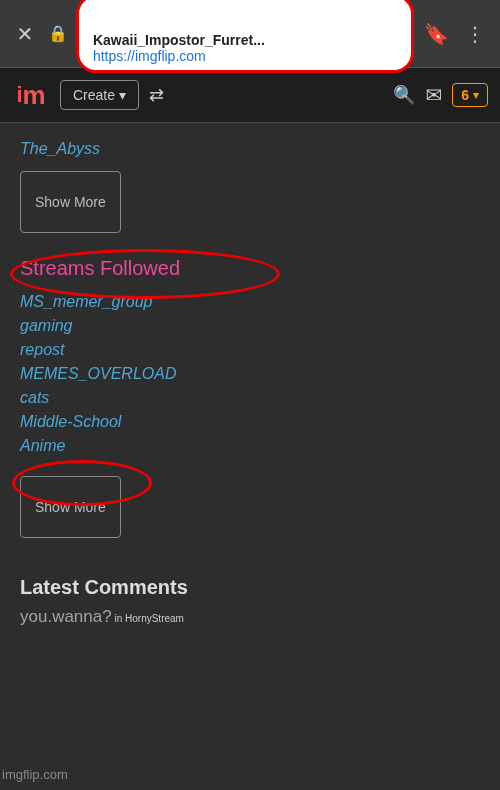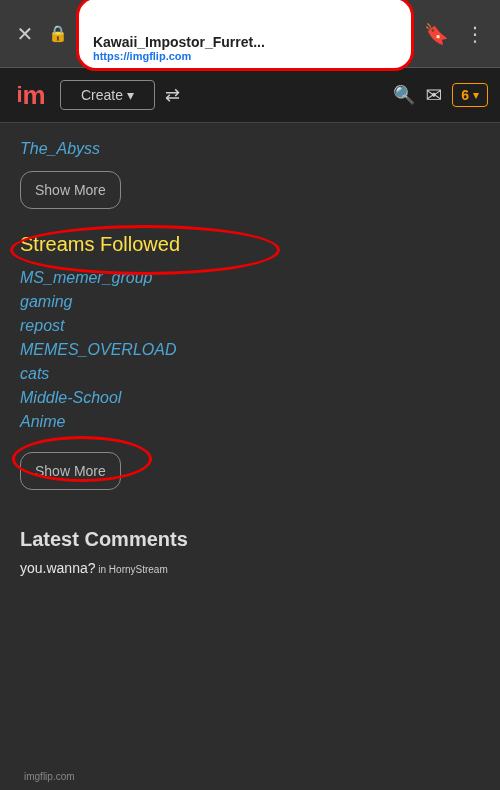--- a/index.html
+++ b/index.html
@@ -41,23 +41,22 @@
       flex-direction: column;
       border: 3px solid #e00;
     }
     .browser-url-title {
       font-size: 14px;
       font-weight: bold;
       color: #222;
       margin-top: 29px;
     }
     .browser-url-sub {
-      font-size: 11px;
+      font-size: 14px;
       color: #1a73e8;
-      font-weight: bold;
     }
     .browser-bookmark {
       color: #ccc;
       font-size: 20px;
       width: 30px;
       text-align: center;
     }
     .browser-menu {
       color: #ccc;
       font-size: 20px;
@@ -86,21 +85,21 @@
       font-weight: bold;
     }
     .logo-i { color: #e55; }
     .logo-m { color: #e55; font-size: 26px; }
 
     .create-btn {
       background: transparent;
       border: 1px solid #888;
       border-radius: 4px;
       color: #ccc;
-      padding: 6px 20px;
+      padding: 6px 12px;
       font-size: 14px;
       display: flex;
       align-items: center;
       gap: 4px;
       cursor: pointer;
     }
     .shuffle-icon {
       color: #ccc;
       font-size: 18px;
     }
@@ -143,54 +142,54 @@
       font-size: 16px;
       text-decoration: none;
       display: block;
       padding: 3px 0;
       font-style: italic;
     }
 
     .show-more-btn {
       background: transparent;
       border: 1px solid #888;
-      border-radius: 12px;
+      border-radius: 4px;
       color: #bbb;
-      padding: 10px 14px;
+      padding: 22px 14px;
       font-size: 14px;
       cursor: pointer;
       margin: 10px 0;
     }
 
     .section-title {
-      color: #fde047;
+      color: #ec4899;
       font-size: 20px;
       font-weight: normal;
       margin: 14px 0 10px 0;
     }
 
     .latest-comments-title {
       color: #ddd;
       font-size: 20px;
       font-weight: bold;
       margin: 20px 0 8px 0;
     }
 
     .comment-link {
-      color: #e5e5e5;
-      font-size: 14px;
+      color: #a3a3a3;
+      font-size: 17px;
       text-decoration: none;
     }
 
     .footer-text {
       position: absolute;
       bottom: 8px;
-      left: 24px;
+      left: 2px;
       color: #888;
-      font-size: 10px;
+      font-size: 13px;
     }
   </style>
 </head>
 <body>
 
 <div class="browser-bar">
   <span class="browser-close">✕</span>
   <span class="browser-lock">🔒</span>
   <div class="browser-url-bar">
     <span class="browser-url-title">Kawaii_Impostor_Furret...</span>

